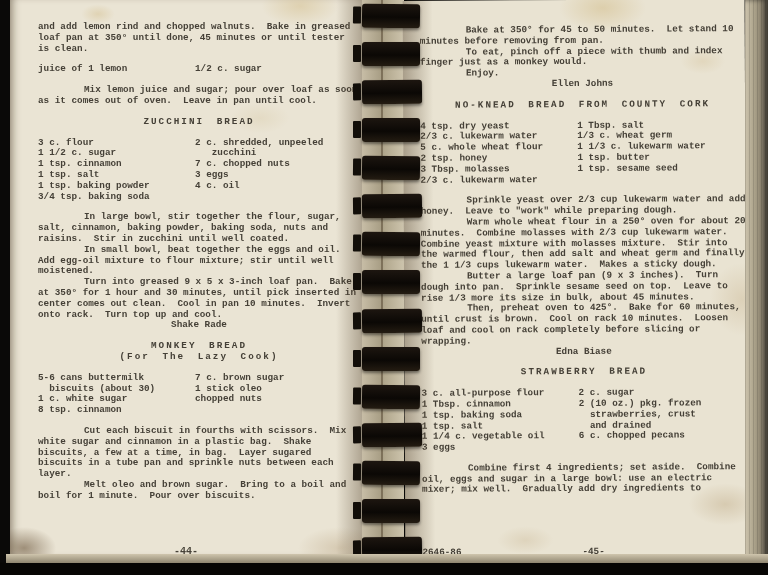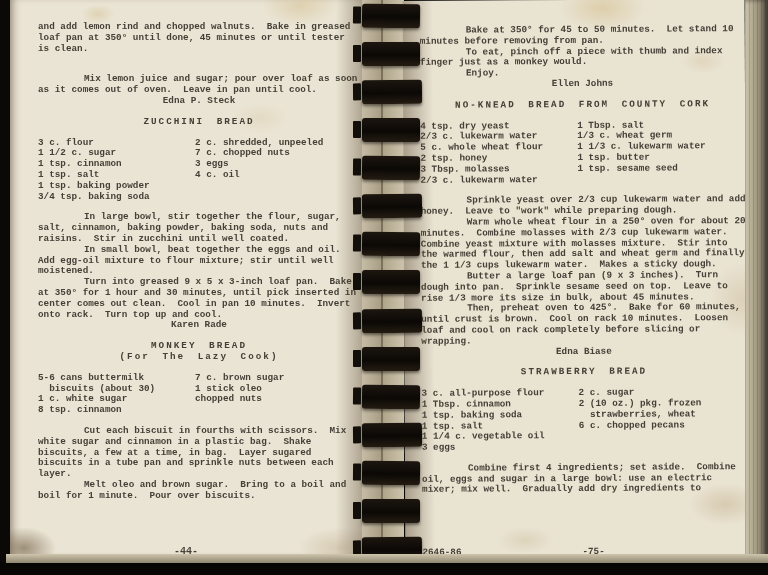--- a/index.html
+++ b/index.html
@@ -75,34 +75,34 @@
 </style>
 </head>
 <body>
 
 <div class="scene">
 
   <div class="page page-left">
     <div class="text-block tb-left" id="left-text">
         <div class="para">and add lemon rind and chopped walnuts.  Bake in greased loaf pan at 350° until done, 45 minutes or until tester is clean.</div>
         <div class="gap"></div>
+        <div class="cols"><div class="col-left"><div>juice of 1 lemon</div></div><div class="col-right"><div>1/2 c. sugar</div></div></div>
         <div class="gap"></div>
         <div class="para ind">Mix lemon juice and sugar; pour over loaf as soon as it comes out of oven.  Leave in pan until cool.</div>
-        <div class="byline">Edna P. Steck</div>
         <div class="gap"></div>
         <div class="heading">
           <div>ZUCCHINI BREAD</div>
         </div>
         <div class="gap"></div>
-        <div class="cols"><div class="col-left"><div>3 c. flour</div><div>1 1/2 c. sugar</div><div>1 tsp. cinnamon</div><div>1 tsp. salt</div><div>1 tsp. baking powder</div><div>3/4 tsp. baking soda</div></div><div class="col-right"><div>2 c. shredded, unpeeled</div><div>7 c. chopped nuts</div><div>3 eggs</div><div>4 c. oil</div></div></div>
+        <div class="cols"><div class="col-left"><div>3 c. flour</div><div>1 1/2 c. sugar</div><div>1 tsp. cinnamon</div><div>1 tsp. salt</div><div>1 tsp. baking powder</div><div>3/4 tsp. baking soda</div></div><div class="col-right"><div>2 c. shredded, unpeeled</div><div>   zucchini</div><div>7 c. chopped nuts</div><div>3 eggs</div><div>4 c. oil</div></div></div>
         <div class="gap"></div>
         <div class="para ind">In large bowl, stir together the flour, sugar, salt, cinnamon, baking powder, baking soda, nuts and raisins.  Stir in zucchini until well coated.</div>
         <div class="para ind">In small bowl, beat together the eggs and oil.  Add egg-oil mixture to flour mixture; stir until well moistened.</div>
         <div class="para ind">Turn into greased 9 x 5 x 3-inch loaf pan.  Bake at 350° for 1 hour and 30 minutes, until pick inserted in center comes out clean.  Cool in pan 10 minutes.  Invert onto rack.  Turn top up and cool.</div>
-        <div class="byline">Karen Rade</div>
+        <div class="byline">Shake Rade</div>
         <div class="gap"></div>
         <div class="heading">
           <div>MONKEY BREAD</div>
           <div>(For The Lazy Cook)</div>
         </div>
         <div class="gap"></div>
         <div class="cols"><div class="col-left"><div>5-6 cans buttermilk</div><div>  biscuits (about 30)</div><div>1 c. white sugar</div><div>8 tsp. cinnamon</div></div><div class="col-right"><div>7 c. brown sugar</div><div>1 stick oleo</div><div>chopped nuts</div></div></div>
         <div class="gap"></div>
         <div class="para ind">Cut each biscuit in fourths with scissors.  Mix white sugar and cinnamon in a plastic bag.  Shake biscuits, a few at a time, in bag.  Layer sugared biscuits in a tube pan and sprinkle nuts between each layer.</div>
         <div class="para ind">Melt oleo and brown sugar.  Bring to a boil and boil for 1 minute.  Pour over biscuits.</div>
@@ -128,27 +128,27 @@
         <div class="para ind">Sprinkle yeast over 2/3 cup lukewarm water and add honey.  Leave to "work" while preparing dough.</div>
         <div class="para ind">Warm whole wheat flour in a 250° oven for about 20 minutes.  Combine molasses with 2/3 cup lukewarm water.  Combine yeast mixture with molasses mixture.  Stir into the warmed flour, then add salt and wheat germ and finally the 1 1/3 cups lukewarm water.  Makes a sticky dough.</div>
         <div class="para ind">Butter a large loaf pan (9 x 3 inches).  Turn dough into pan.  Sprinkle sesame seed on top.  Leave to rise 1/3 more its size in bulk, about 45 minutes.</div>
         <div class="para ind">Then, preheat oven to 425°.  Bake for 60 minutes, until crust is brown.  Cool on rack 10 minutes.  Loosen loaf and cool on rack completely before slicing or wrapping.</div>
         <div class="byline">Edna Biase</div>
         <div class="gap"></div>
         <div class="heading">
           <div>STRAWBERRY BREAD</div>
         </div>
         <div class="gap"></div>
-        <div class="cols"><div class="col-left"><div>3 c. all-purpose flour</div><div>1 Tbsp. cinnamon</div><div>1 tsp. baking soda</div><div>1 tsp. salt</div><div>1 1/4 c. vegetable oil</div><div>3 eggs</div></div><div class="col-right"><div>2 c. sugar</div><div>2 (10 oz.) pkg. frozen</div><div>  strawberries, wheat</div><div>6 c. chopped pecans</div></div></div>
+        <div class="cols"><div class="col-left"><div>3 c. all-purpose flour</div><div>1 Tbsp. cinnamon</div><div>1 tsp. baking soda</div><div>1 tsp. salt</div><div>1 1/4 c. vegetable oil</div><div>3 eggs</div></div><div class="col-right"><div>2 c. sugar</div><div>2 (10 oz.) pkg. frozen</div><div>  strawberries, crust</div><div>  and drained</div><div>6 c. chopped pecans</div></div></div>
         <div class="gap"></div>
         <div class="para ind">Combine first 4 ingredients; set aside.  Combine oil, eggs and sugar in a large bowl: use an electric mixer; mix well.  Gradually add dry ingredients to</div>
       </div>
     <div class="pagefoot-row">
       <span>2646-86</span>
-      <span class="pnum">-75-</span>
+      <span class="pnum">-45-</span>
     </div>
   </div>
 
   <div class="binding" id="binding">
       <div class="loop"></div>
       <div class="loop"></div>
       <div class="loop"></div>
       <div class="loop"></div>
       <div class="loop"></div>
       <div class="loop"></div>

